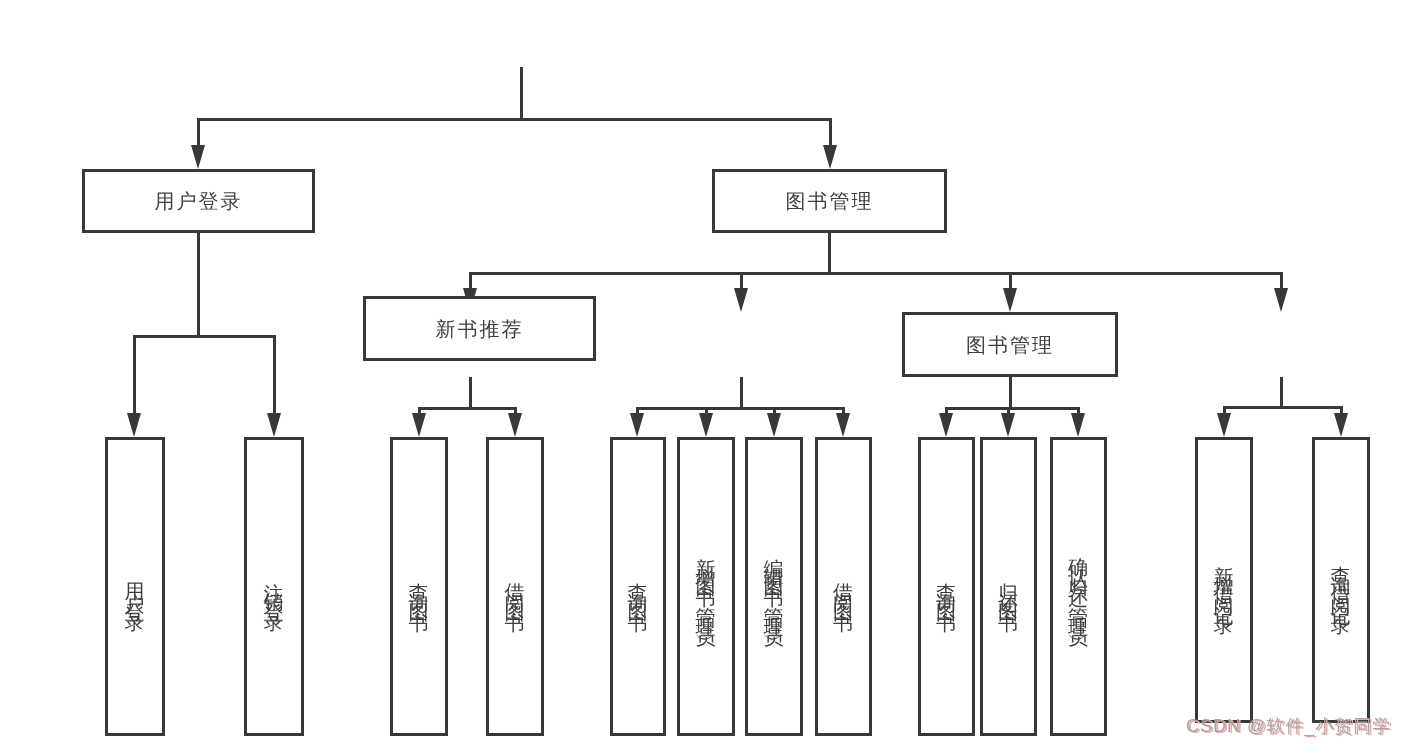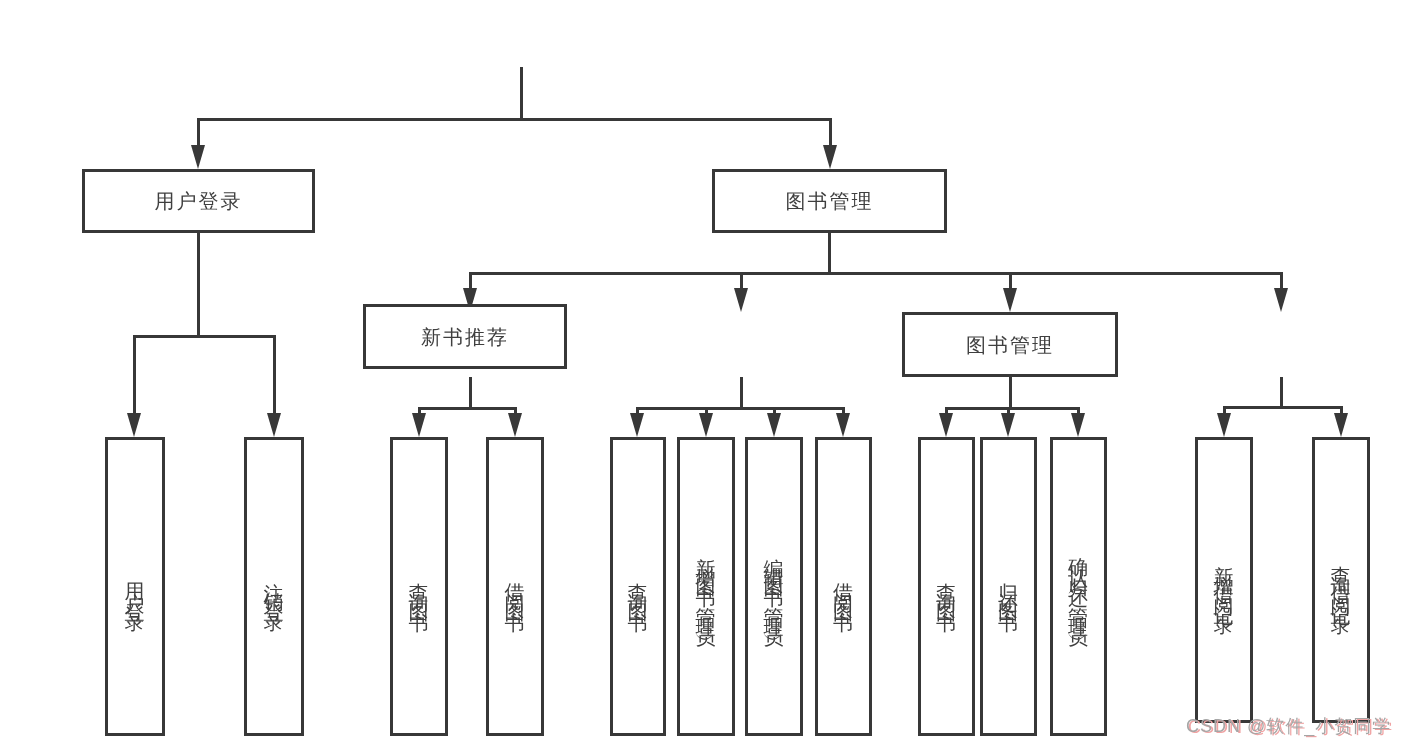--- a/index.html
+++ b/index.html
@@ -61,21 +61,21 @@
   <i class="ln" style="left:469px;top:272px;width:814px;height:3px"></i>
   <i class="ln" style="left:469px;top:272px;width:3px;height:16px"></i>
   <i class="ah" style="left:463px;top:288px"></i>
   <i class="ln" style="left:740px;top:272px;width:3px;height:16px"></i>
   <i class="ah" style="left:734px;top:288px"></i>
   <i class="ln" style="left:1009px;top:272px;width:3px;height:16px"></i>
   <i class="ah" style="left:1003px;top:288px"></i>
   <i class="ln" style="left:1280px;top:272px;width:3px;height:16px"></i>
   <i class="ah" style="left:1274px;top:288px"></i>
 
-  <div class="bx h" style="left:363px;top:304px;width:204px;height:65px">新书推荐</div>
+  <div class="bx h" style="left:363px;top:296px;width:233px;height:65px">新书推荐</div>
   <div class="bx h" style="left:902px;top:312px;width:216px;height:65px">图书管理</div>
 
   <i class="ln" style="left:469px;top:377px;width:3px;height:33px"></i>
   <i class="ln" style="left:418px;top:407px;width:99px;height:3px"></i>
   <i class="ln" style="left:418px;top:407px;width:3px;height:8px"></i>
   <i class="ah" style="left:412px;top:413px"></i>
   <i class="ln" style="left:514px;top:407px;width:3px;height:8px"></i>
   <i class="ah" style="left:508px;top:413px"></i>
 
   <i class="ln" style="left:740px;top:377px;width:3px;height:33px"></i>

